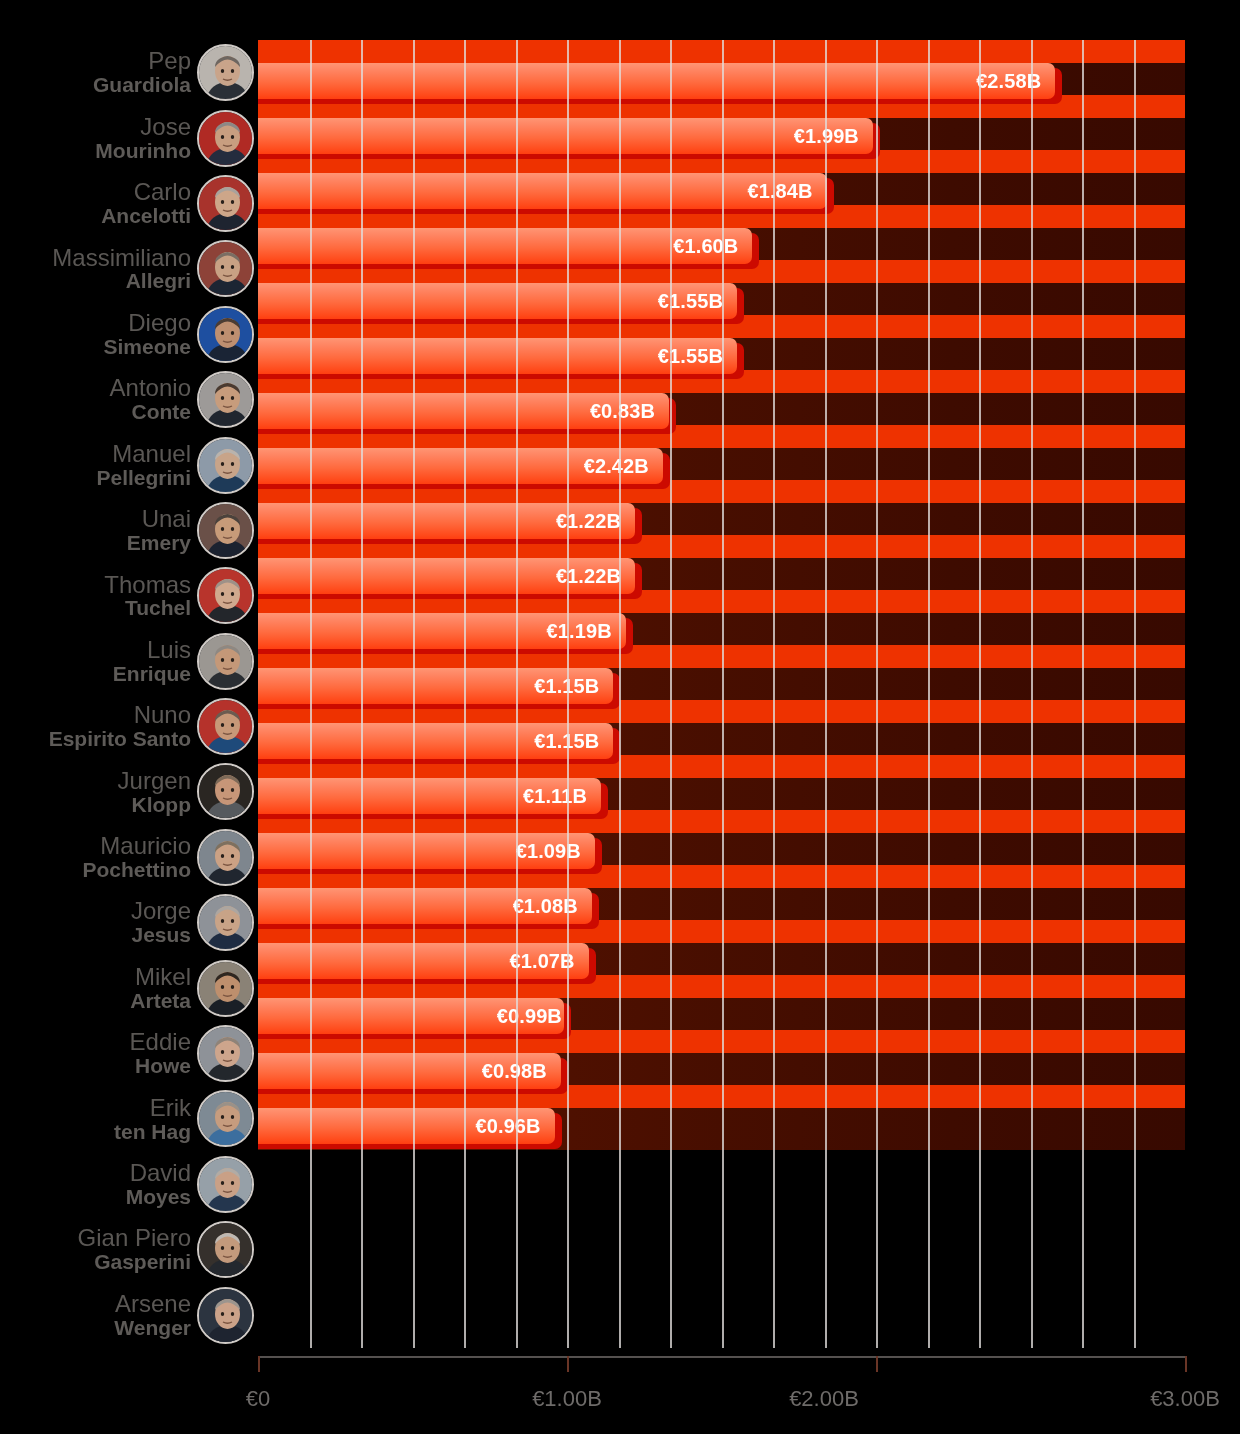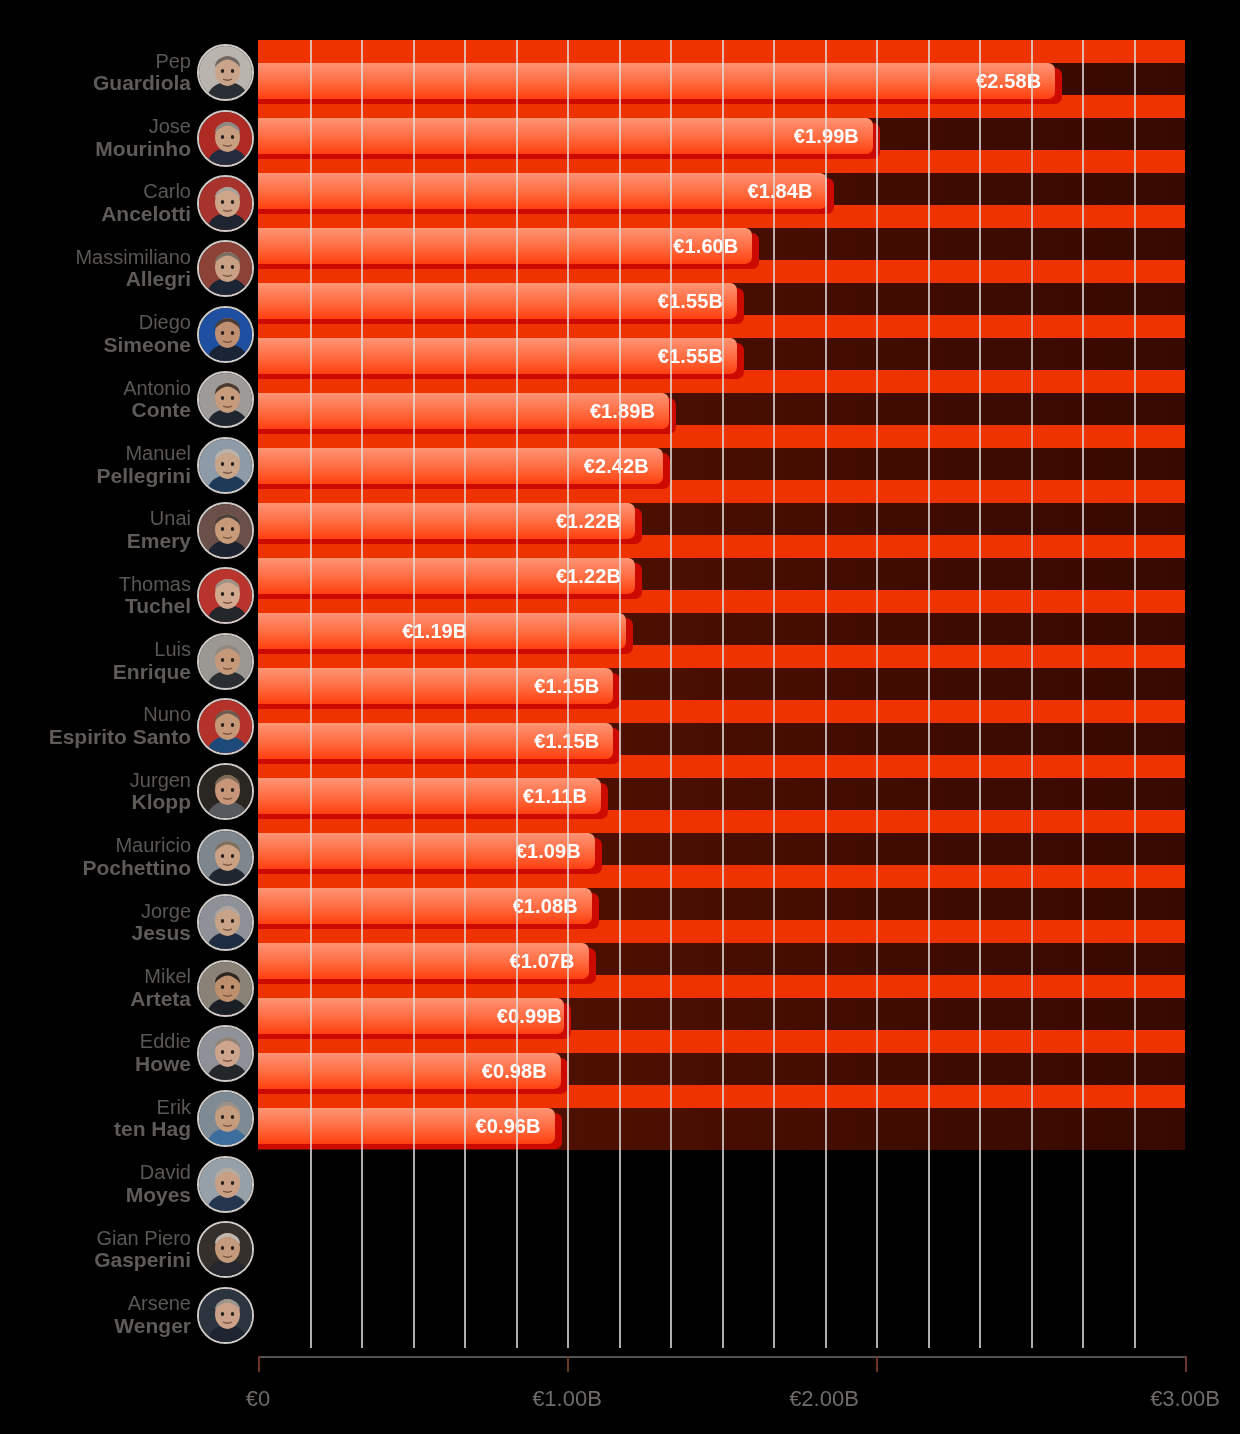--- a/index.html
+++ b/index.html
@@ -114,21 +114,21 @@
     padding-right:4px;
   }
   .nametext{
     text-align:right;
     line-height:1.08;
     padding-right:6px;
   }
   .first{
     display:block;
     color:#5A5754;
-    font-size:20px;
+    font-size:24px;
     font-weight:400;
   }
   .last{
     display:block;
     color:#5E5B58;
     font-size:21px;
     font-weight:bold;
   }
   .avatar{
     width:57px; height:57px;
@@ -533,21 +533,21 @@
           <div class="darkzone"></div>
           <div class="barshadow" style="width: 485.95px;"></div>
           <div class="bar" style="width: 478.95px;"></div>
           <div class="barlabel" style="left: 0px; width: 464.95px;">€1.55B</div>
         </div>
         <div class="row">
           <div class="band"></div>
           <div class="darkzone"></div>
           <div class="barshadow" style="width: 417.97px;"></div>
           <div class="bar" style="width: 410.97px;"></div>
-          <div class="barlabel" style="left: 0px; width: 396.97px;">€1.89B</div>
+          <div class="barlabel" style="left: 0px; width: 396.97px;">€0.83B</div>
         </div>
         <div class="row">
           <div class="band"></div>
           <div class="darkzone"></div>
           <div class="barshadow" style="width: 411.79px;"></div>
           <div class="bar" style="width: 404.79px;"></div>
           <div class="barlabel" style="left: 0px; width: 390.79px;">€2.42B</div>
         </div>
         <div class="row">
           <div class="band"></div>
@@ -561,21 +561,21 @@
           <div class="darkzone"></div>
           <div class="barshadow" style="width: 383.98px;"></div>
           <div class="bar" style="width: 376.98px;"></div>
           <div class="barlabel" style="left: 0px; width: 362.98px;">€1.22B</div>
         </div>
         <div class="row">
           <div class="band"></div>
           <div class="darkzone"></div>
           <div class="barshadow" style="width: 374.71px;"></div>
           <div class="bar" style="width: 367.71px;"></div>
-          <div class="barlabel" style="left: 0px; width: 353.71px; text-align: center;">€1.19B</div>
+          <div class="barlabel" style="left: 0px; width: 353.71px;">€1.19B</div>
         </div>
         <div class="row">
           <div class="band"></div>
           <div class="darkzone"></div>
           <div class="barshadow" style="width: 362.35px;"></div>
           <div class="bar" style="width: 355.35px;"></div>
           <div class="barlabel" style="left: 0px; width: 341.35px;">€1.15B</div>
         </div>
         <div class="row">
           <div class="band"></div>

